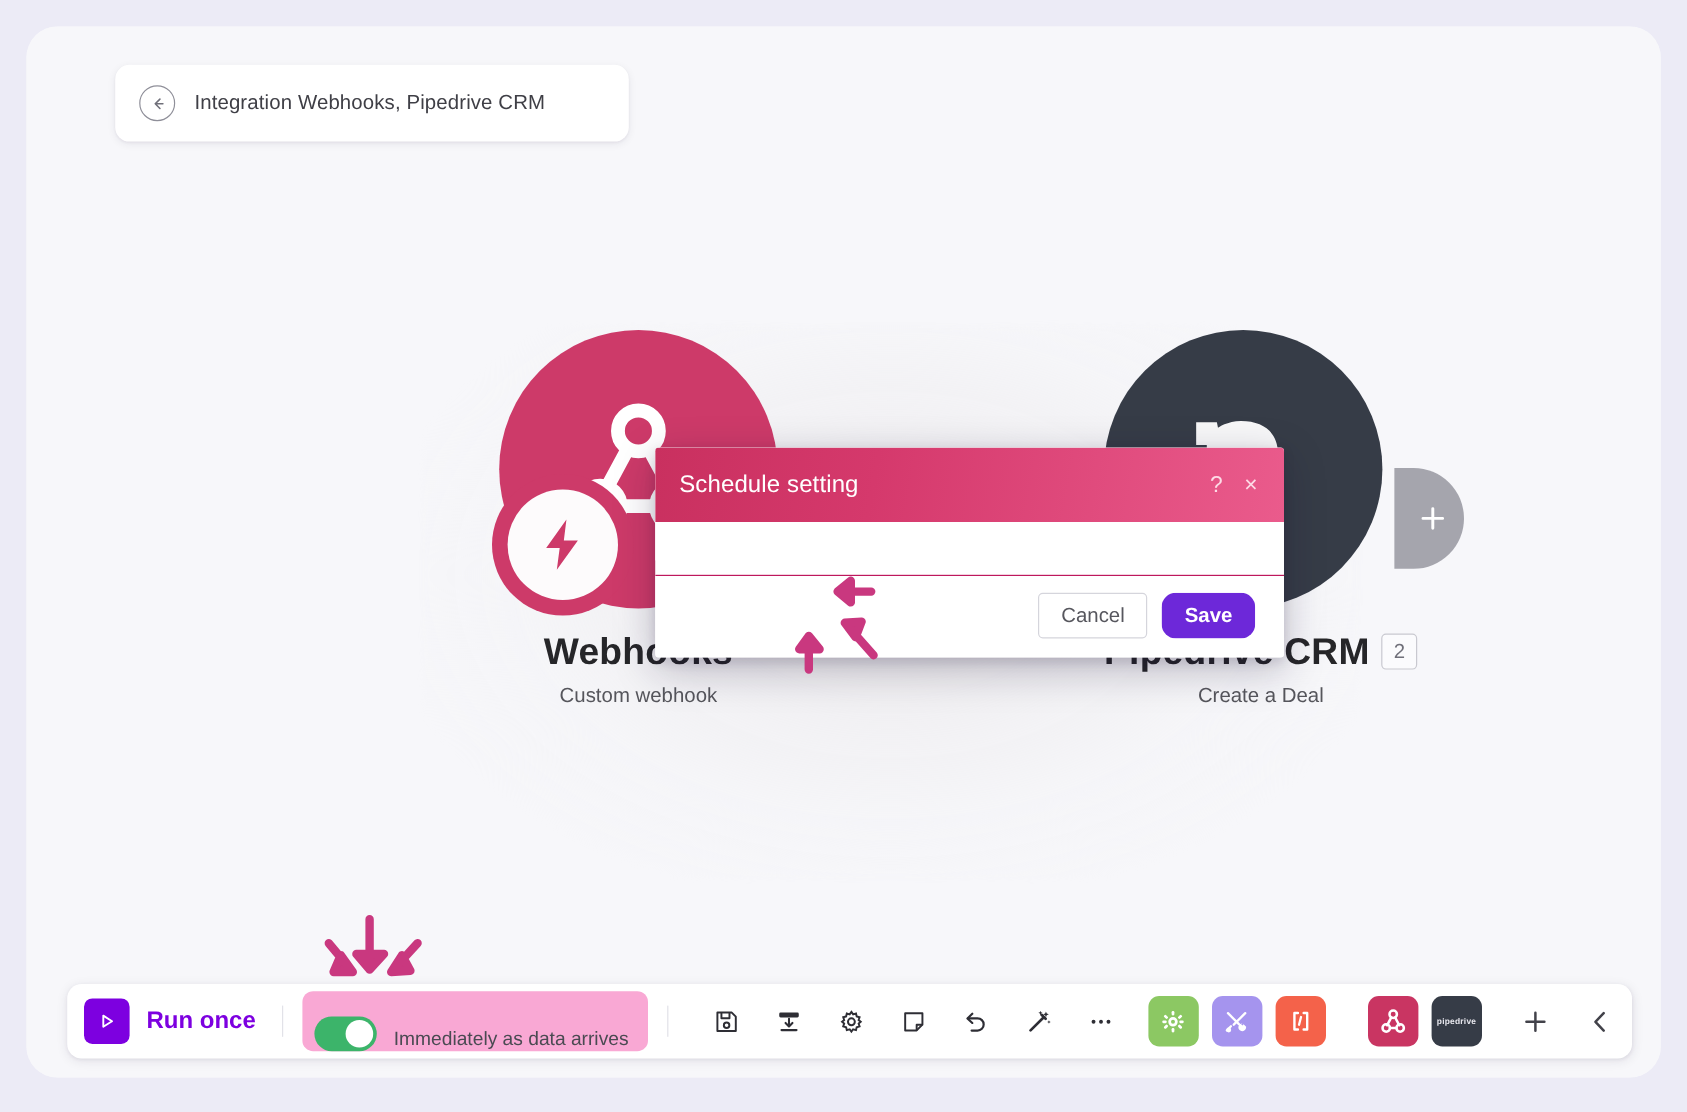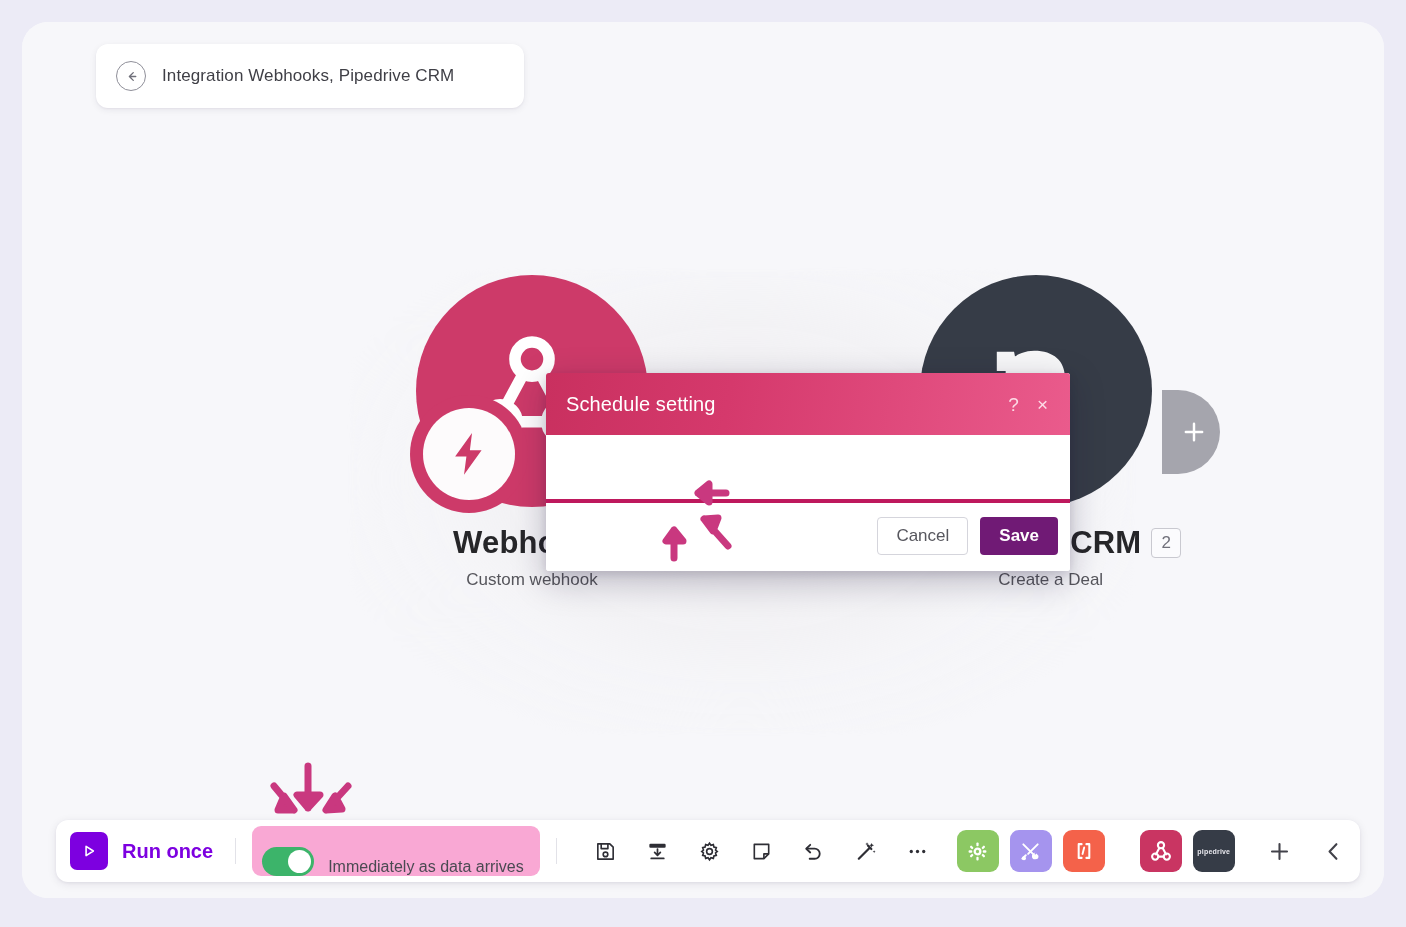--- a/index.html
+++ b/index.html
@@ -36,21 +36,21 @@
     position: absolute;
     left: 330px; top: 250px;
     width: 780px; height: 460px;
     background: radial-gradient(ellipse at 50% 45%, #eceaec 0%, rgba(244,244,247,0.55) 58%, rgba(247,247,250,0) 78%);
     filter: blur(2px);
   }
 
   
   .breadcrumb {
     position: absolute;
-    left: 74px; top: 22px;
+    left: 74px; top: 32px;
     height: 64px;
     min-width: 428px;
     display: flex; align-items: center;
     gap: 16px;
     padding: 0 34px 0 20px;
     background: #ffffff;
     border-radius: 12px;
     box-shadow: 0 2px 7px rgba(30,20,60,0.07), 0 1px 2px rgba(30,20,60,0.05);
   }
   .back-circle {
@@ -189,38 +189,38 @@
   }
   .select-caret {
     position: absolute; right: 18px; top: 50%;
     transform: translateY(-50%);
     width: 0; height: 0;
     border-left: 7px solid transparent;
     border-right: 7px solid transparent;
     border-top: 9px solid #2b2b31;
   }
   .modal-footer {
-    margin-top: 32px;
-    padding: 14px 12px 16px 20px;
+    margin-top: 12px;
+    padding: 14px 24px 16px 20px;
     background: #ffffff;
-    border-top: 4px solid #be185d;
+    border-top: 1px solid #be185d;
     display: flex; justify-content: flex-end; align-items: center; gap: 12px;
   }
   .btn {
     height: 38px;
     padding: 0 18px;
     border-radius: 4px;
     font-size: 17px;
     cursor: pointer;
     display: inline-flex; align-items: center; justify-content: center;
     border: 1px solid transparent;
     font-family: inherit;
   }
   .btn-cancel { background: #fff; border-color: #d5d5dc; color: #57575e; }
-  .btn-save { background: #701a75; color: #fff; font-weight: bold; }
+  .btn-save { background: #6d28d9; color: #fff; font-weight: bold; border-radius: 12px; }
 
   
   .toolbar {
     position: absolute;
     left: 34px; bottom: 16px;
     height: 62px;
     width: 1304px;
     background: #ffffff;
     border-radius: 12px;
     box-shadow: 0 2px 10px rgba(30,20,60,0.09), 0 1px 3px rgba(30,20,60,0.06);

